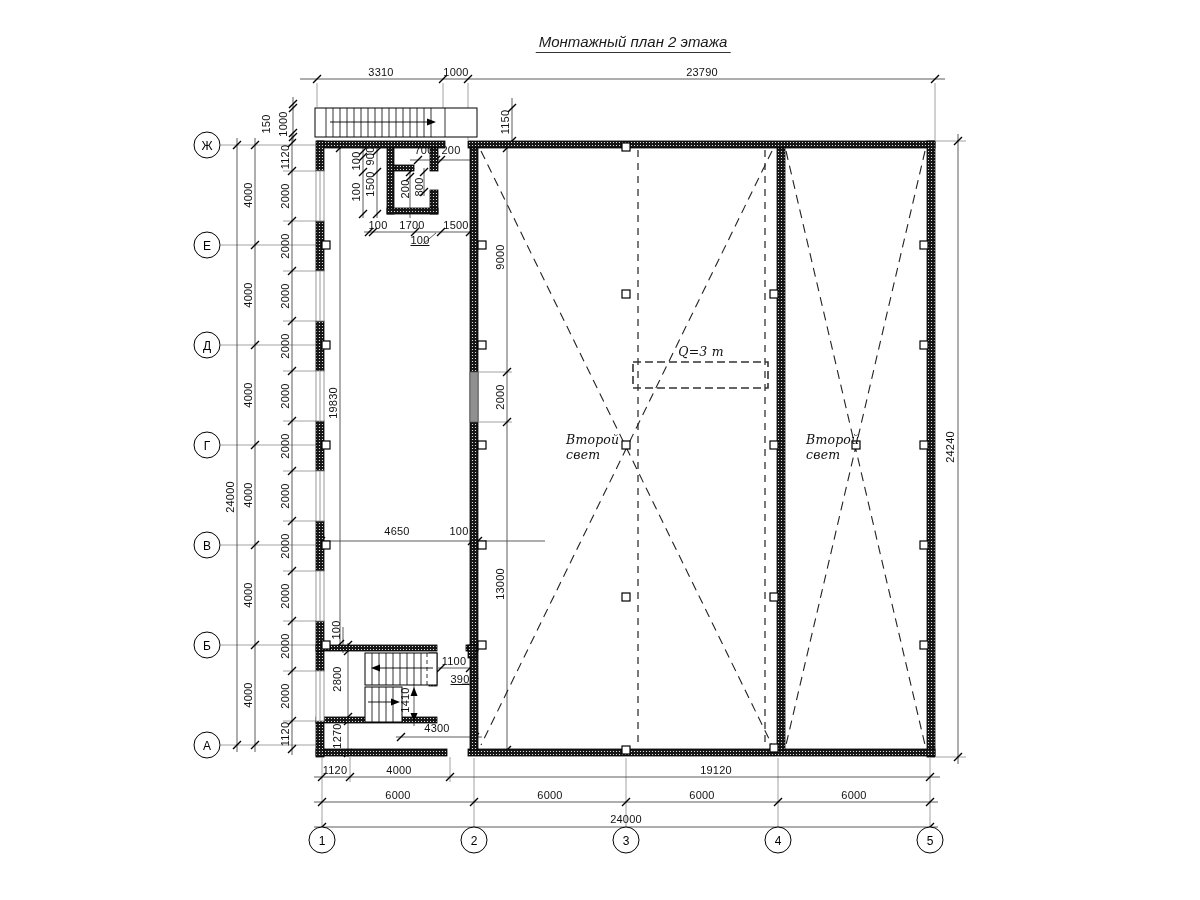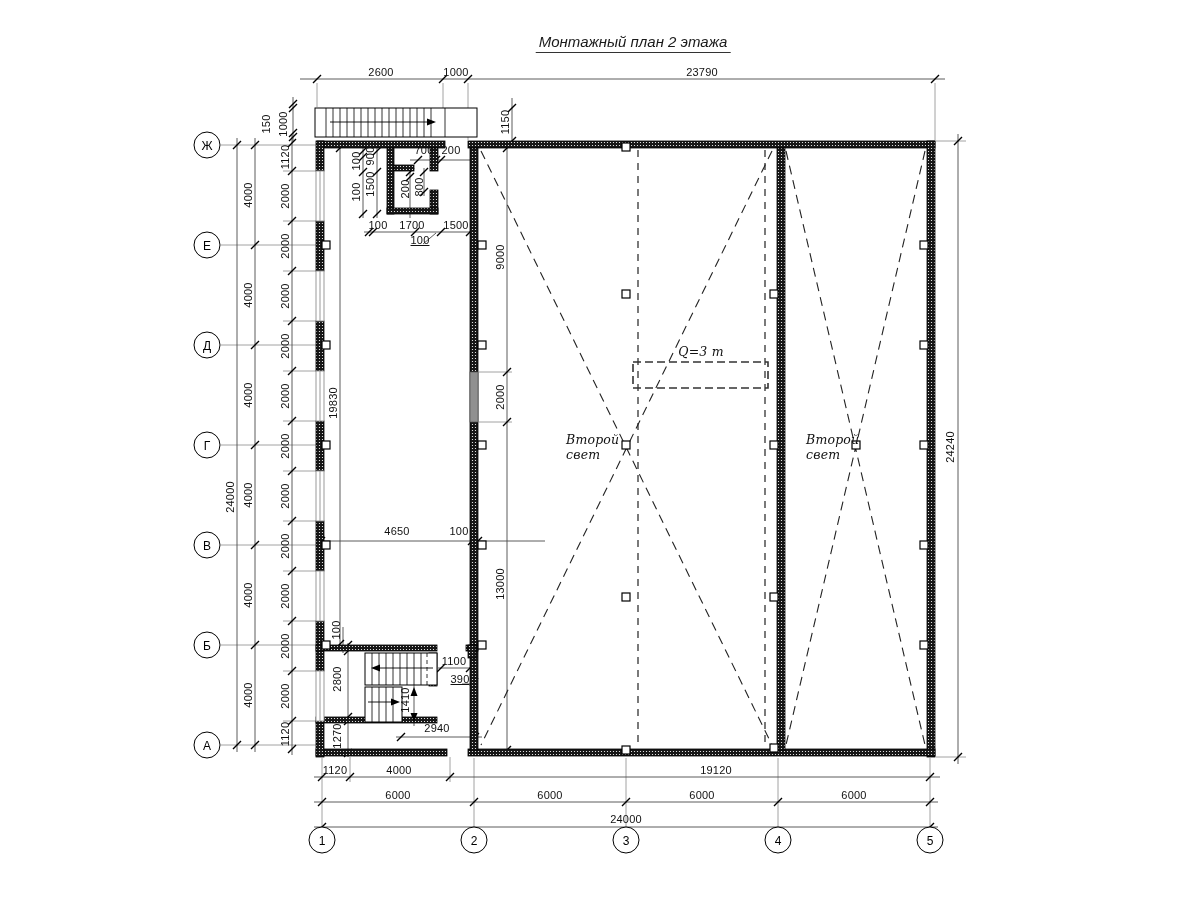--- a/index.html
+++ b/index.html
@@ -180,21 +180,21 @@
         <rect x="770" y="441" width="8" height="8"></rect>
     <rect x="770" y="593" width="8" height="8"></rect>
         <rect x="770" y="744" width="8" height="8"></rect>
     <rect x="852" y="441" width="8" height="8"></rect>
   </g>
 </svg>
 
 <div class="title" style="left:633px;top:43px">Монтажный план 2 этажа</div>
 
 <div id="label-layer">
-      <span class="lbl" style="left: 381px; top: 72px;">2600</span>
+      <span class="lbl" style="left: 381px; top: 72px;">3310</span>
       <span class="lbl" style="left: 456px; top: 72px;">1000</span>
       <span class="lbl" style="left: 702px; top: 72px;">23790</span>
       <span class="lbl r" style="left: 266px; top: 124px;">150</span>
       <span class="lbl r" style="left: 283px; top: 124px;">1000</span>
       <span class="lbl r" style="left: 505px; top: 122px;">1150</span>
       <span class="lbl r" style="left: 356px; top: 161px;">100</span>
       <span class="lbl r" style="left: 370px; top: 156px;">900</span>
       <span class="lbl" style="left: 424px; top: 150px;">700</span>
       <span class="lbl" style="left: 451px; top: 150px;">200</span>
       <span class="lbl r" style="left: 356px; top: 192px;">100</span>
@@ -230,21 +230,21 @@
       <span class="lbl" style="left: 459px; top: 531px;">100</span>
       <span class="lbl r" style="left: 500px; top: 257px;">9000</span>
       <span class="lbl r" style="left: 500px; top: 397px;">2000</span>
       <span class="lbl r" style="left: 500px; top: 584px;">13000</span>
       <span class="lbl r" style="left: 336px; top: 630px;">100</span>
       <span class="lbl r" style="left: 337px; top: 679px;">2800</span>
       <span class="lbl r" style="left: 337px; top: 736px;">1270</span>
       <span class="lbl r" style="left: 405px; top: 700px;">1410</span>
       <span class="lbl" style="left: 454px; top: 661px;">1100</span>
       <span class="lbl u" style="left: 460px; top: 679px;">390</span>
-      <span class="lbl" style="left: 437px; top: 728px;">2940</span>
+      <span class="lbl" style="left: 437px; top: 728px;">4300</span>
       <span class="lbl r" style="left: 950px; top: 447px;">24240</span>
       <span class="lbl" style="left: 335px; top: 770px;">1120</span>
       <span class="lbl" style="left: 399px; top: 770px;">4000</span>
       <span class="lbl" style="left: 690px; top: 770px; margin-left: 26px;">19120</span>
       <span class="lbl" style="left: 398px; top: 795px;">6000</span>
       <span class="lbl" style="left: 550px; top: 795px;">6000</span>
       <span class="lbl" style="left: 702px; top: 795px;">6000</span>
       <span class="lbl" style="left: 854px; top: 795px;">6000</span>
       <span class="lbl" style="left: 626px; top: 819px;">24000</span>
       <span class="lbl it" style="left: 701px; top: 351px;">Q=3 т</span>

